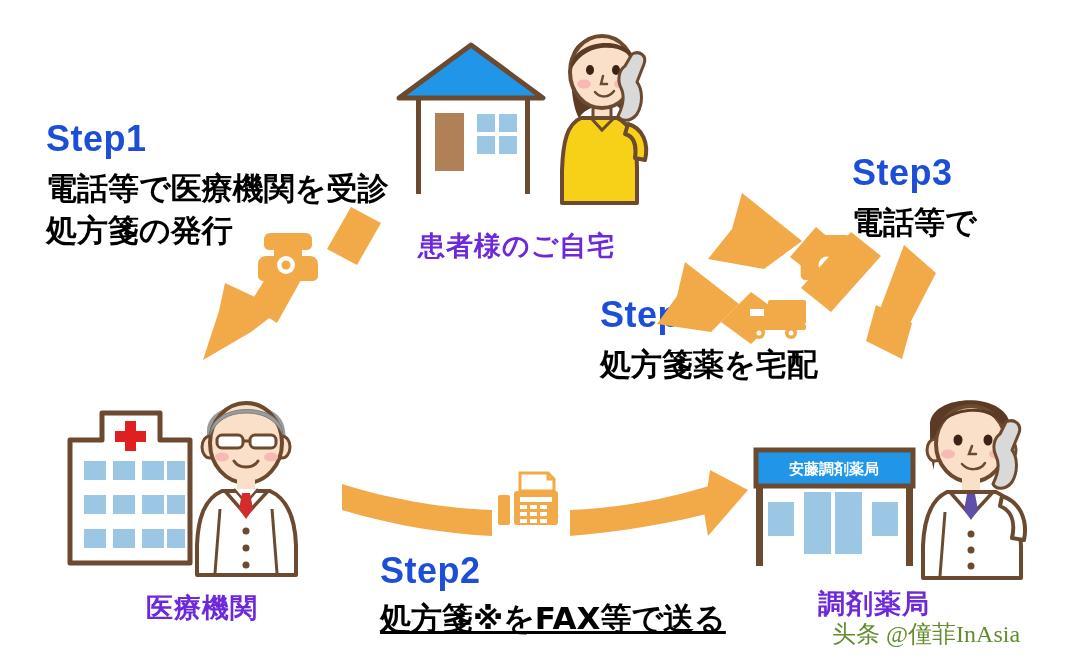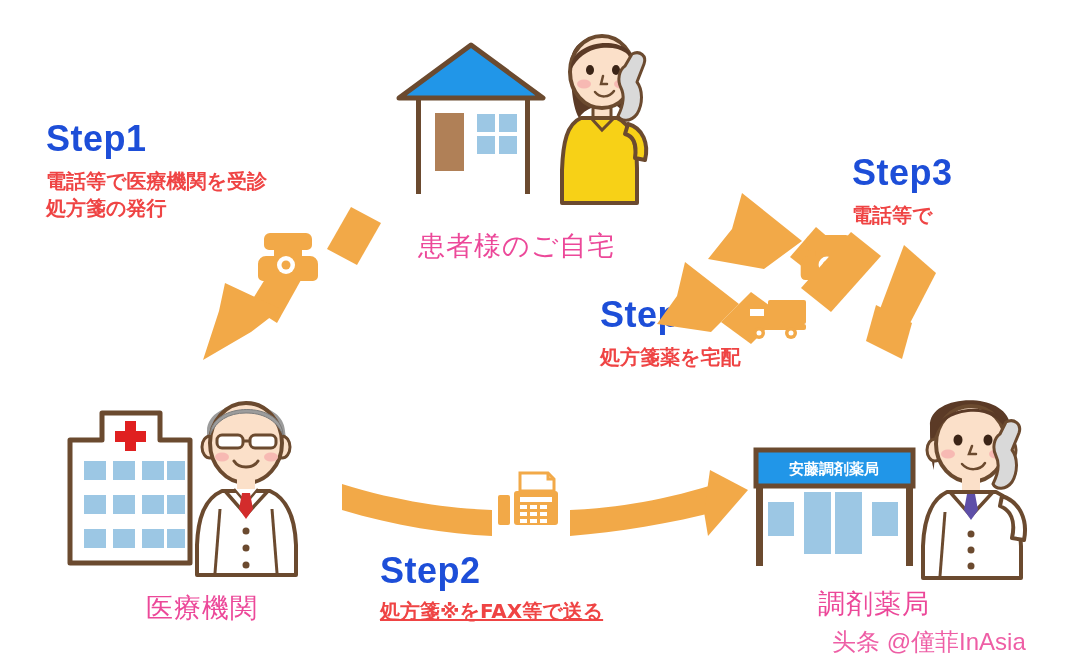--- a/index.html
+++ b/index.html
@@ -22,43 +22,42 @@
     font-family: "Liberation Sans", "DejaVu Sans", sans-serif;
     font-size: 36px;
     font-weight: 700;
     color: #1d4ed8;
     letter-spacing: 0.5px;
     line-height: 1.05;
     white-space: nowrap;
   }
   .step-desc {
     font-family: "DejaVu Sans", "Liberation Sans", sans-serif;
-    font-size: 20px;
+    font-size: 31px;
     font-weight: 700;
-    color: #ef4444;
+    color: #000000;
     line-height: 1.35;
     white-space: nowrap;
   }
   .place-label {
     font-family: "DejaVu Sans", "Liberation Sans", sans-serif;
     font-size: 27px;
-    font-weight: 400;
-    color: #ec4899;
+    font-weight: 700;
+    color: #6d28d9;
     letter-spacing: 1px;
     white-space: nowrap;
   }
 
   
   .watermark {
-    font-family: Liberation Sans, sans-serif;
+    font-family: Liberation Serif, serif;
     font-size: 24px;
-    color: #ec4899;
+    color: #4d7c0f;
     opacity: .88;
     white-space: nowrap;
-    margin-top: 8px;
   }
 
   
   svg { display: block; overflow: visible; }
 </style>
 </head>
 <body>
 
 <div id="stage">
 

